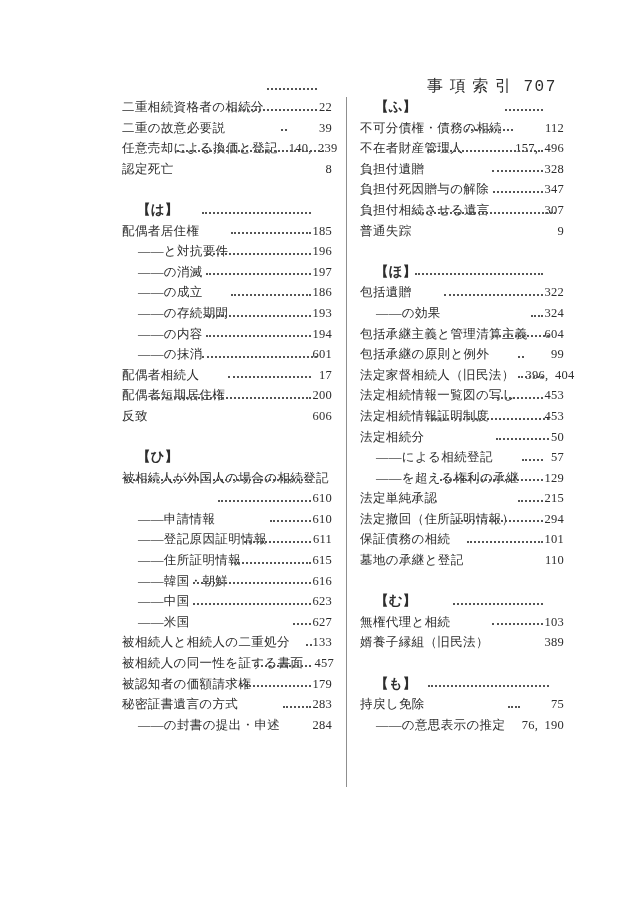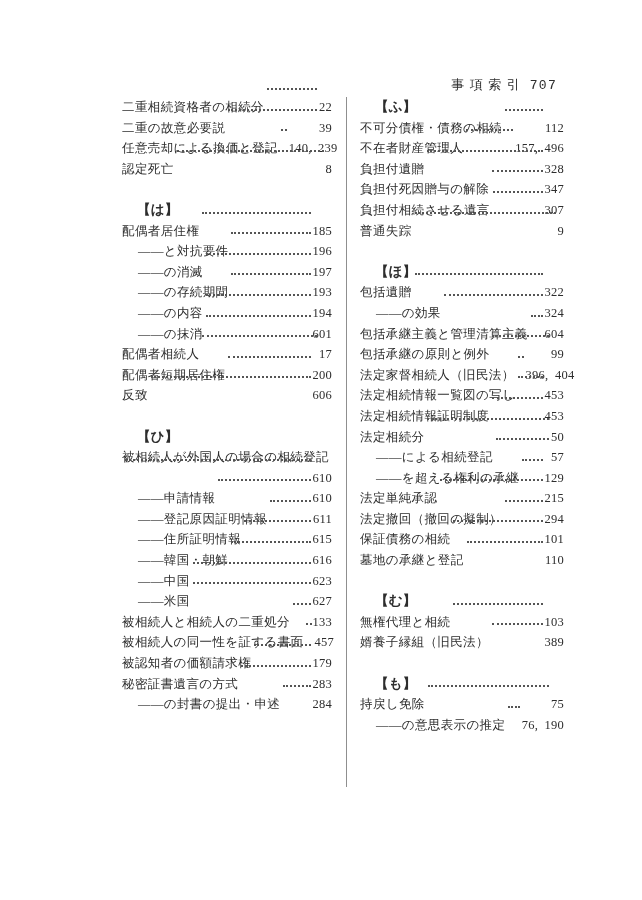--- a/index.html
+++ b/index.html
@@ -7,21 +7,21 @@
     width: 642px; height: 900px;
     background: #ffffff;
     position: relative;
     font-family: "Liberation Serif", "DejaVu Serif", serif;
     color: #2d2d2d;
     overflow: hidden;
   }
   .running-head {
     position: absolute;
     top: 76px; right: 85px;
-    font-size: 13px;
+    font-size: 16px;
     display: flex; align-items: baseline;
     white-space: nowrap;
   }
   .running-head .title { letter-spacing: 0.42em; }
   .running-head .folio { margin-left: 0.35em; letter-spacing: 0.1em; font-family: Liberation Mono, monospace; }
 
   .columns {
     position: absolute;
     left: 122px; top: 97px;
     display: flex;
@@ -100,20 +100,25 @@
     <span class="t">――と対抗要件</span>
     <span class="leader"></span>
     <span class="p">196</span>
   </div>
         <div class="row sub">
     <span class="t">――の消滅</span>
     <span class="leader"></span>
     <span class="p">197</span>
   </div>
         <div class="row sub">
+    <span class="t">――の成立</span>
+    <span class="leader"></span>
+    <span class="p">186</span>
+  </div>
+        <div class="row sub">
     <span class="t">――の存続期間</span>
     <span class="leader"></span>
     <span class="p">193</span>
   </div>
         <div class="row sub">
     <span class="t">――の内容</span>
     <span class="leader"></span>
     <span class="p">194</span>
   </div>
         <div class="row sub">
@@ -290,21 +295,21 @@
     <span class="t">――を超える権利の承継</span>
     <span class="leader"></span>
     <span class="p">129</span>
   </div>
         <div class="row">
     <span class="t">法定単純承認</span>
     <span class="leader"></span>
     <span class="p">215</span>
   </div>
         <div class="row">
-    <span class="t">法定撤回（撤回の擬制）</span>
+    <span class="t">法定撤回（住所証明情報）</span>
     <span class="leader"></span>
     <span class="p">294</span>
   </div>
         <div class="row">
     <span class="t">保証債務の相続</span>
     <span class="leader"></span>
     <span class="p">101</span>
   </div>
         <div class="row">
     <span class="t">墓地の承継と登記</span>

